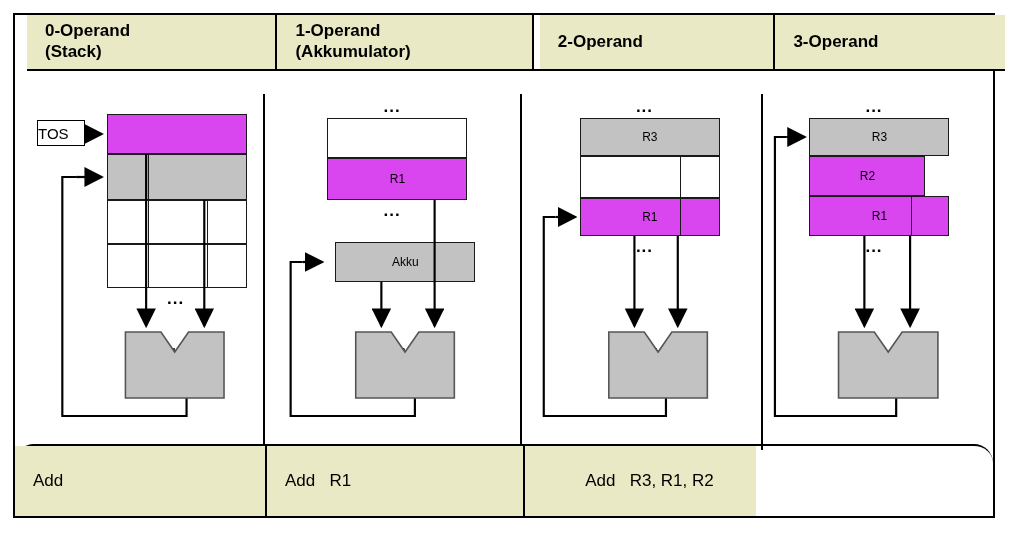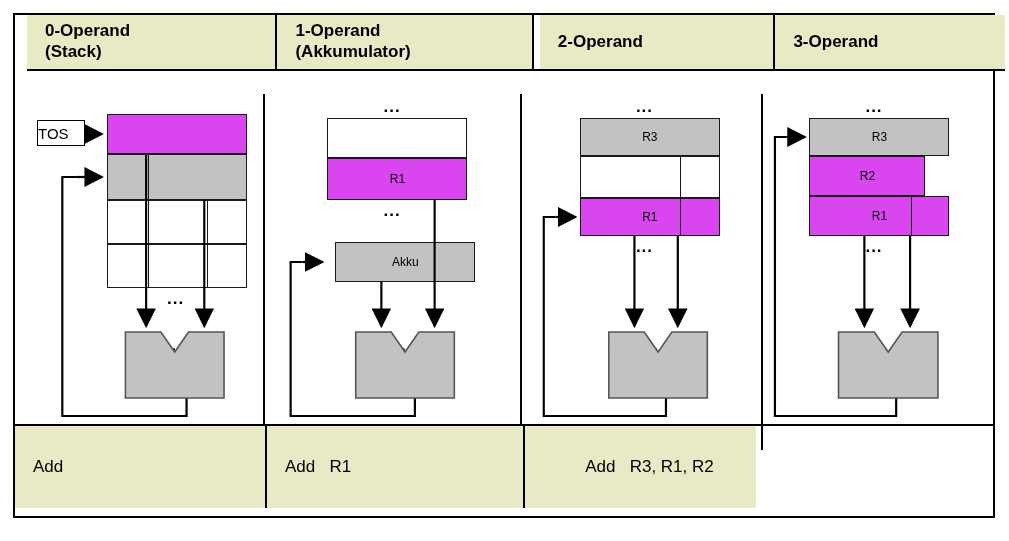--- a/index.html
+++ b/index.html
@@ -54,26 +54,27 @@
     font-size: 17px;
     color: #000;
     line-height: 1.22;
   }
   .header-cell:last-child { border-right: none; }
 
   
   .footer-row {
     position: absolute;
     left: 0;
-    bottom: 8px;
+    bottom: 0;
     width: 100%;
-    height: 84px;
+    height: 72px;
     display: flex;
     box-sizing: border-box;
     border-top: 2px solid #000;
+    border-radius: 19px;
   }
   .footer-cell {
     box-sizing: border-box;
     border-right: 2px solid #000;
     background: #e9e9c6;
     display: flex;
     align-items: center;
     padding-left: 18px;
     font-size: 17px;
     color: #000;

